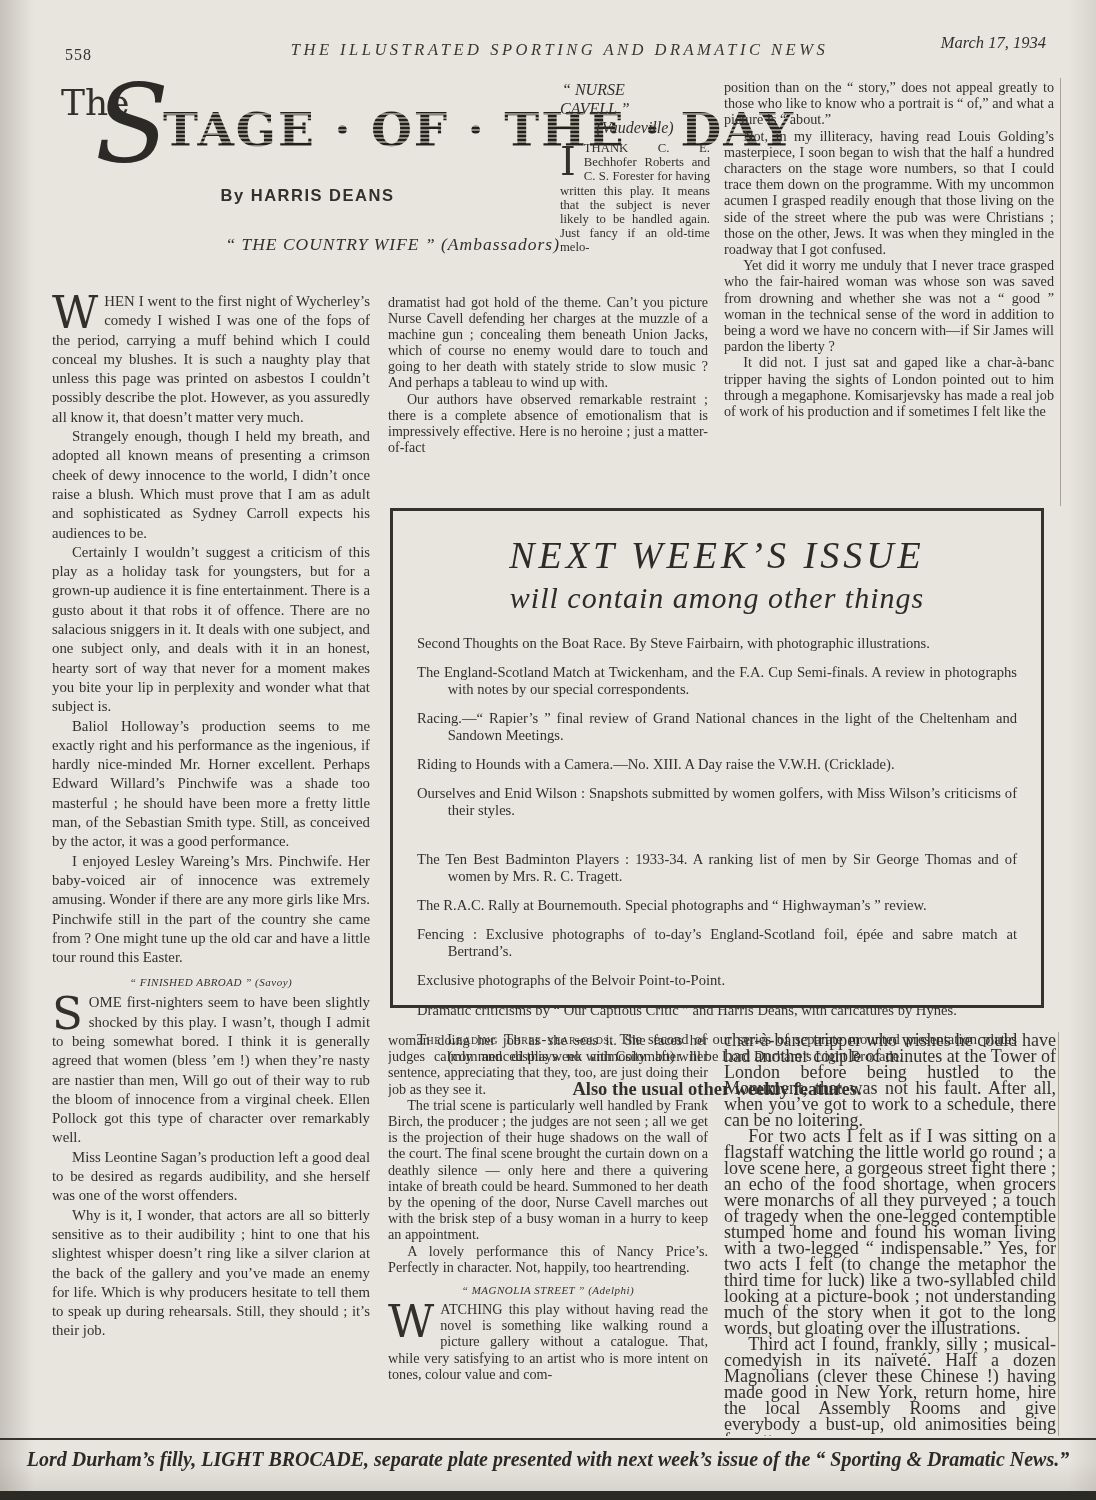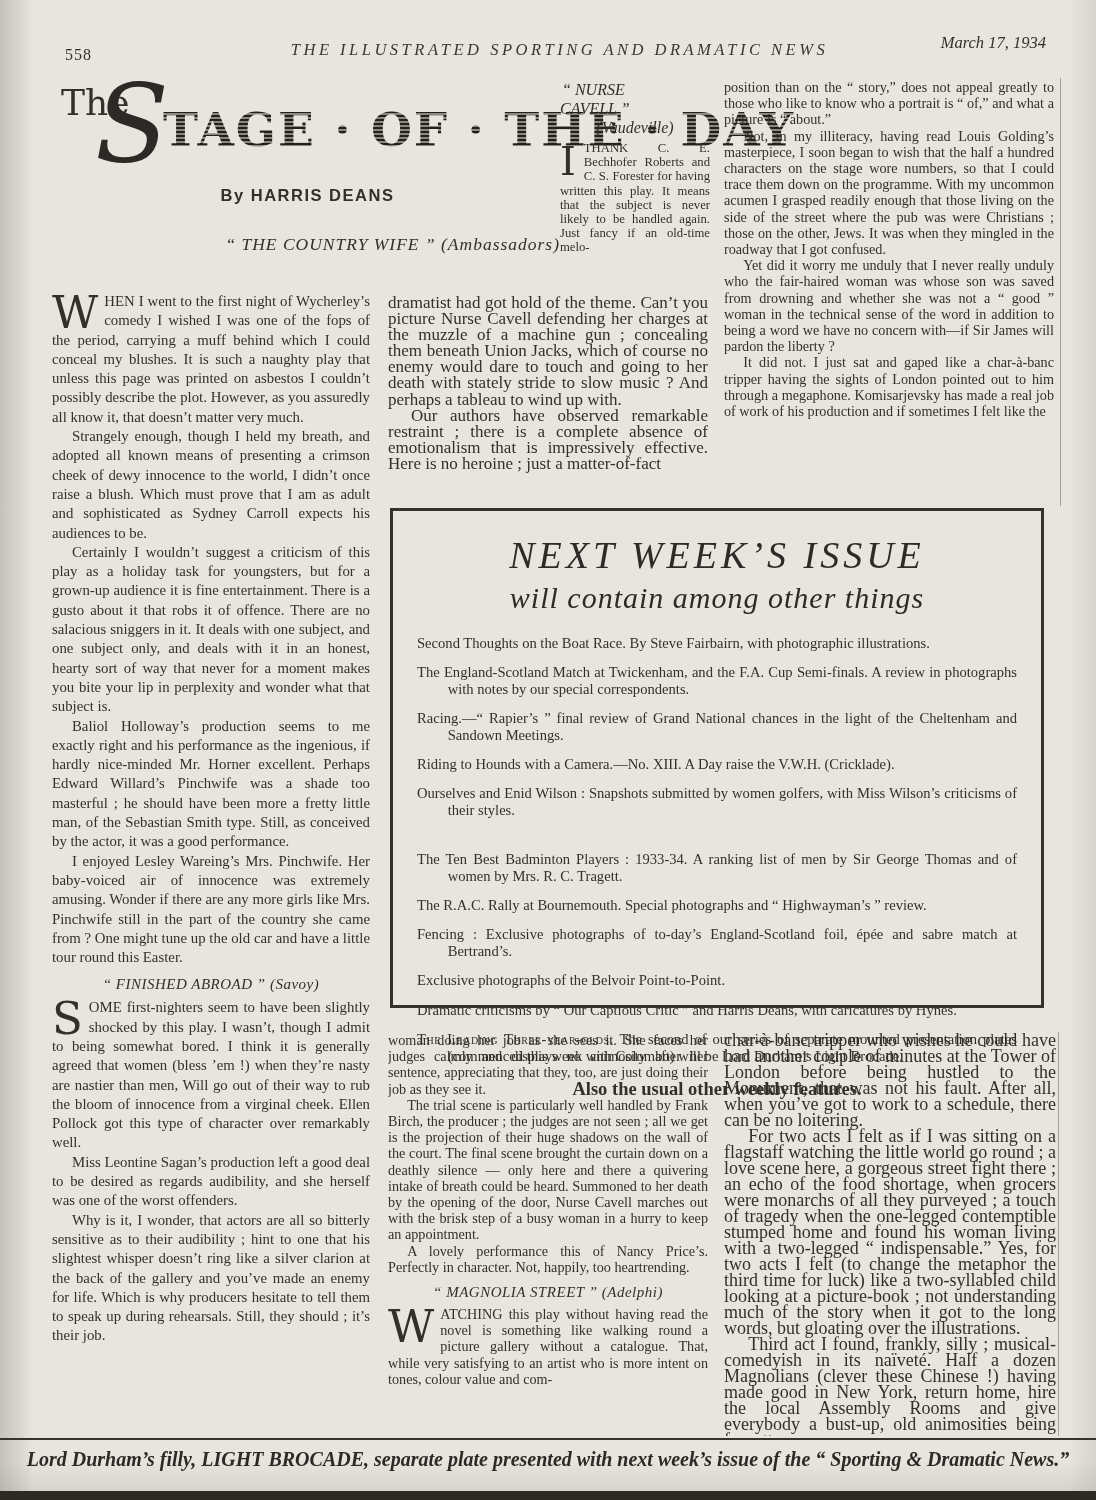--- a/index.html
+++ b/index.html
@@ -37,34 +37,34 @@
   .byline { position:absolute; left:0; top:102px; width:100%; text-align:center;
             font-family:"Liberation Sans", sans-serif; font-weight:bold; font-size:16.5px; letter-spacing:1.5px; }
   .play-heading-main { position:absolute; left:0; top:150px; width:100%; text-align:right;
             font-style:italic; font-size:17.5px; letter-spacing:1px; }
 
   
   .para { margin:0; text-align:justify; }
   .para.indent { text-indent:1.35em; }
   .dropcap { float:left; font-size:45px; line-height:35px; padding:3px 6px 0 0; font-family:"DejaVu Serif", serif; }
   .dropcap.narrowcap { font-size:40px; padding-right:8px; }
-  .section-heading { text-align:center; font-style:italic; margin:9px 0 5px 0; font-size:15px; letter-spacing:0.5px; }
+  .section-heading { text-align:center; font-style:italic; margin:9px 0 5px 0; font-size:11px; letter-spacing:0.5px; }
 
   .col1 { position:absolute; left:52px; top:292px; width:318px; height:1142px; overflow:hidden; }
   .col1 .para { font-size:14.8px; line-height:19.3px; }
 
   .nurse-col { position:absolute; left:560px; top:80px; width:150px; height:228px; overflow:hidden; }
   .nurse-h { font-style:italic; font-size:16px; line-height:19px; }
   .nurse-h .l1 { text-align:left; padding-left:2px; }
   .nurse-h .l2 { text-align:left; padding-right:2px; }
   .nurse-h .l3 { text-align:center; margin-bottom:4px; }
   .nurse-col .para { font-size:12.7px; line-height:14.2px; }
 
   .col2a { position:absolute; left:388px; top:295px; width:320px; height:212px; overflow:hidden; }
-  .col2a .para { font-size:17px; line-height:16.1px; }
+  .col2a .para { font-size:14px; line-height:16.1px; }
   .col3a { position:absolute; left:724px; top:79px; width:330px; height:426px; overflow:hidden; }
   .col3a .para { font-size:14.2px; line-height:16.2px; }
   .col2b { position:absolute; left:388px; top:1032px; width:320px; height:404px; overflow:hidden; }
   .col2b .para { font-size:14.2px; line-height:16.2px; }
   .col3b { position:absolute; left:724px; top:1032px; width:332px; height:404px; overflow:hidden; }
   .col3b .para { font-size:18px; line-height:16.0px; }
 
   .vrule-top { position:absolute; left:1060px; top:78px; height:428px; width:1px; background:#a8a296; }
   .vrule-bottom { position:absolute; left:1058px; top:1032px; height:404px; width:1px; background:#a8a296; }
 
@@ -129,21 +129,21 @@
   </div>
 
   <div class="col2a">
     <p class="para">dramatist had got hold of the theme.  Can’t you picture Nurse Cavell defending her charges at the muzzle of a machine gun ; concealing them beneath Union Jacks, which of course no enemy would dare to touch and going to her death with stately stride to slow music ?  And perhaps a tableau to wind up with.</p>
     <p class="para indent">Our authors have observed remarkable restraint ;  there is a complete absence of emotionalism that is impressively effective. Here is no heroine ;  just a matter-of-fact</p>
   </div>
 
   <div class="col3a">
     <p class="para">position than on the “ story,” does not appeal greatly to those who like to know who a portrait is “ of,” and what a picture is “ about.”</p>
     <p class="para indent">Not, in my illiteracy, having read Louis Golding’s masterpiece, I soon began to wish that the half a hundred characters on the stage wore numbers, so that I could trace them down on the programme.  With my uncommon acumen I grasped readily enough that those living on the side of the street where the pub was were Christians ;  those on the other, Jews.  It was when they mingled in the roadway that I got confused.</p>
-    <p class="para indent">Yet did it worry me unduly that I never really unduly who the fair-haired woman was whose son was saved from drowning and whether she was not a “ good ” woman in the technical sense of the word in addition to being a word we have no concern with—if Sir James will pardon the liberty ?</p>
+    <p class="para indent">Yet did it worry me unduly that I never trace grasped who the fair-haired woman was whose son was saved from drowning and whether she was not a “ good ” woman in the technical sense of the word in addition to being a word we have no concern with—if Sir James will pardon the liberty ?</p>
     <p class="para indent">It did not.   I just sat and gaped like a char-à-banc tripper having the sights of London pointed out to him through a megaphone. Komisarjevsky has made a real job of work of his production and if sometimes I felt like the</p>
   </div>
 
   <div class="vrule-top"></div>
   <div class="vrule-bottom"></div>
 
   <div class="nw-box">
     <div class="nw-title">NEXT  WEEK’S  ISSUE</div>
     <div class="nw-subtitle">will contain among other things</div>
     <div class="nw-cols">

